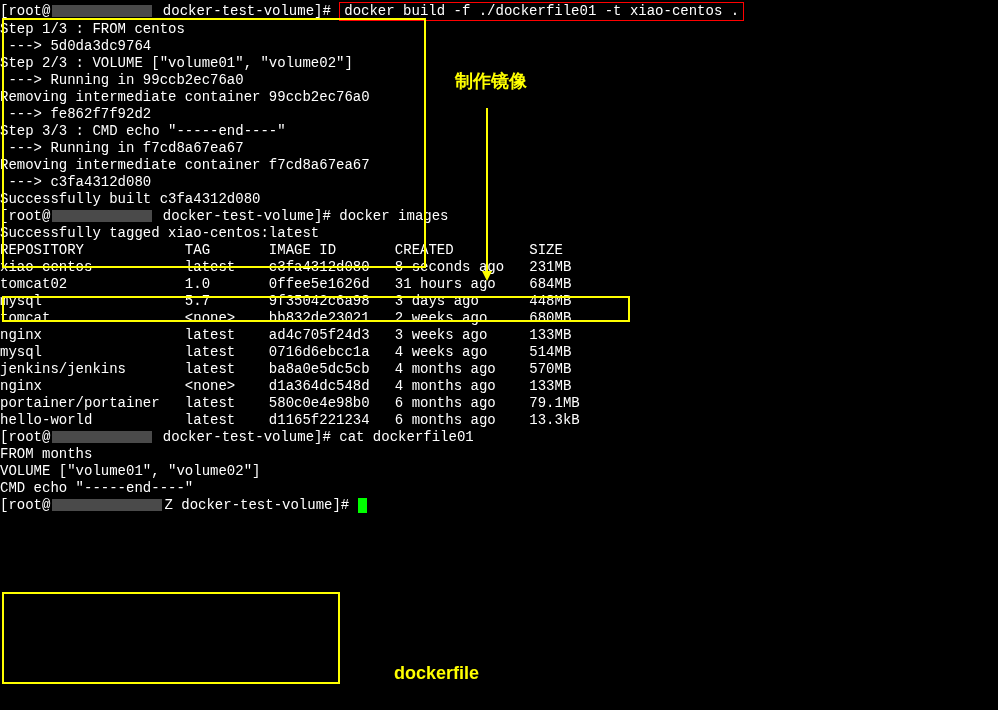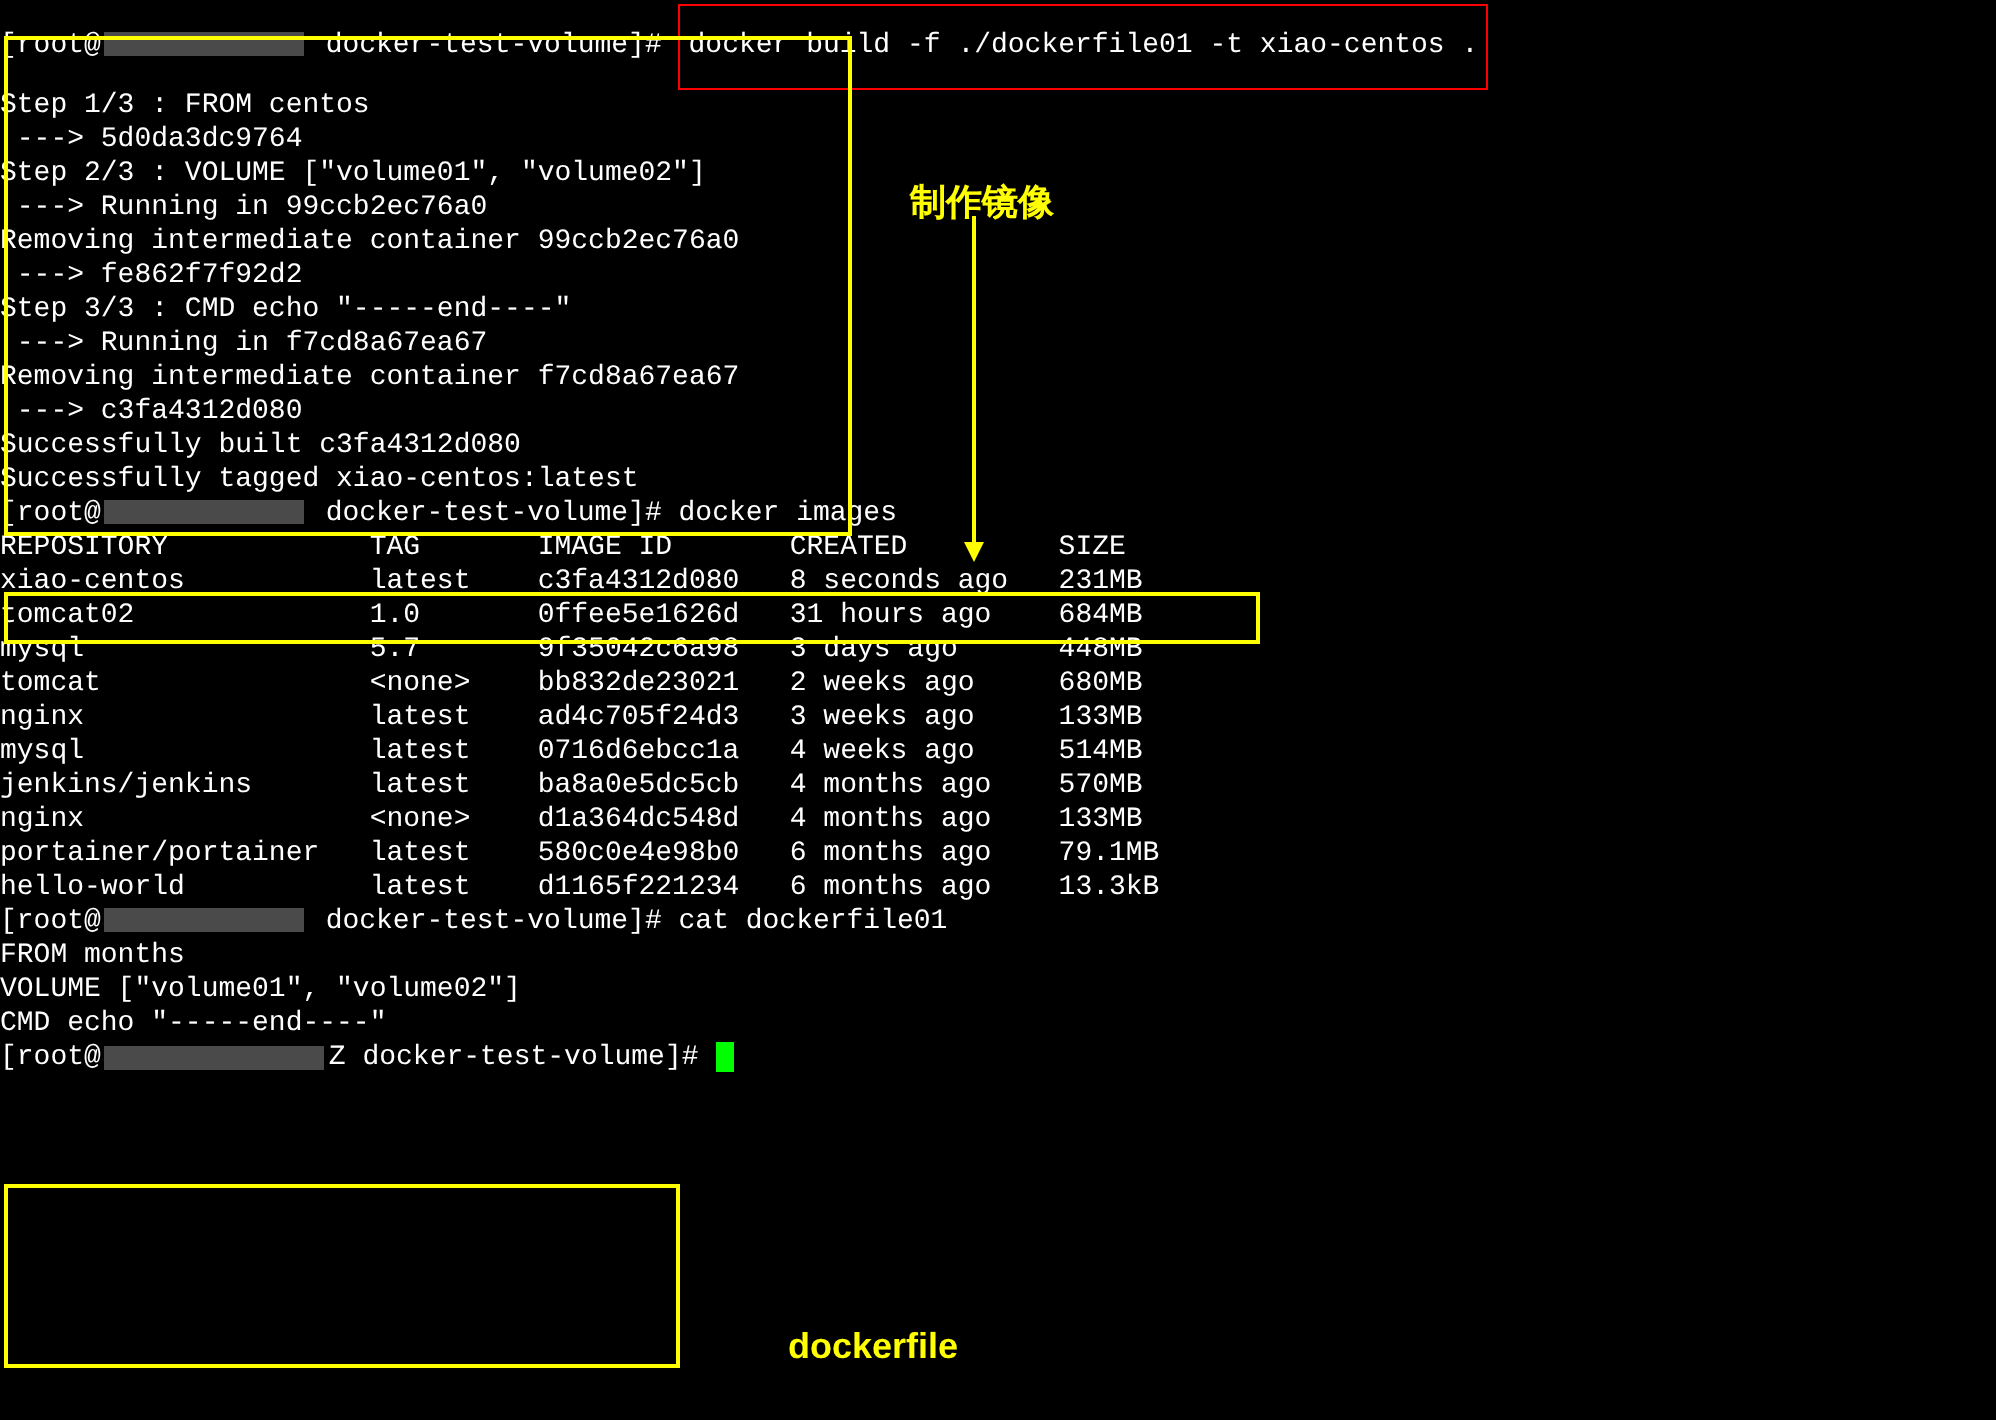--- a/index.html
+++ b/index.html
@@ -14,21 +14,21 @@
   overflow: hidden;
   position: relative;
 }
 .line {
   white-space: pre;
   line-height: 17px;
 }
 .box-red {
   border: 1px solid #ff0000;
   display: inline-block;
-  padding: 12px 4px;
+  padding: 0 4px;
 }
 .box-yellow-build {
   border: 2px solid #ffff00;
   position: absolute;
   top: 18px;
   left: 2px;
   width: 420px;
   height: 246px;
   pointer-events: none;
 }
@@ -100,22 +100,22 @@
   <div class="line"> ---&gt; 5d0da3dc9764</div>
   <div class="line">Step 2/3 : VOLUME ["volume01", "volume02"]</div>
   <div class="line"> ---&gt; Running in 99ccb2ec76a0</div>
   <div class="line">Removing intermediate container 99ccb2ec76a0</div>
   <div class="line"> ---&gt; fe862f7f92d2</div>
   <div class="line">Step 3/3 : CMD echo "-----end----"</div>
   <div class="line"> ---&gt; Running in f7cd8a67ea67</div>
   <div class="line">Removing intermediate container f7cd8a67ea67</div>
   <div class="line"> ---&gt; c3fa4312d080</div>
   <div class="line">Successfully built c3fa4312d080</div>
+  <div class="line"><span>[root@</span><span class="blur"></span><span> docker-test-volume]# </span><span>docker images</span></div>
   <div class="line">Successfully tagged xiao-centos:latest</div>
-  <div class="line"><span>[root@</span><span class="blur"></span><span> docker-test-volume]# </span><span>docker images</span></div>
   <div class="line">REPOSITORY            TAG       IMAGE ID       CREATED         SIZE</div>
   <div class="line">xiao-centos           latest    c3fa4312d080   8 seconds ago   231MB</div>
   <div class="line">tomcat02              1.0       0ffee5e1626d   31 hours ago    684MB</div>
   <div class="line">mysql                 5.7       9f35042c6a98   3 days ago      448MB</div>
   <div class="line">tomcat                &lt;none&gt;    bb832de23021   2 weeks ago     680MB</div>
   <div class="line">nginx                 latest    ad4c705f24d3   3 weeks ago     133MB</div>
   <div class="line">mysql                 latest    0716d6ebcc1a   4 weeks ago     514MB</div>
   <div class="line">jenkins/jenkins       latest    ba8a0e5dc5cb   4 months ago    570MB</div>
   <div class="line">nginx                 &lt;none&gt;    d1a364dc548d   4 months ago    133MB</div>
   <div class="line">portainer/portainer   latest    580c0e4e98b0   6 months ago    79.1MB</div>
@@ -126,17 +126,17 @@
   <div class="line">VOLUME ["volume01", "volume02"]</div>
   <div class="line"></div>
   <div class="line">CMD echo "-----end----"</div>
   <div class="line"><span>[root@</span><span class="blur blur-md"></span><span>Z docker-test-volume]# </span><span class="cursor"></span></div>
 </div>
 
 <div class="box-yellow-build"></div>
 <div class="box-yellow-images"></div>
 <div class="box-yellow-dockerfile"></div>
 
-<div class="annotation" style="top:89px; left:455px;">制作镜像</div>
+<div class="annotation" style="top:69px; left:455px;">制作镜像</div>
 <div class="annotation" style="top:663px; left:394px;">dockerfile</div>
 
 <div class="arrow-line" style="top:108px; left:486px; width:2px; height:165px;"></div>
 <div class="arrow-head" style="top:271px; left:482px;"></div>
 
 </body></html>

